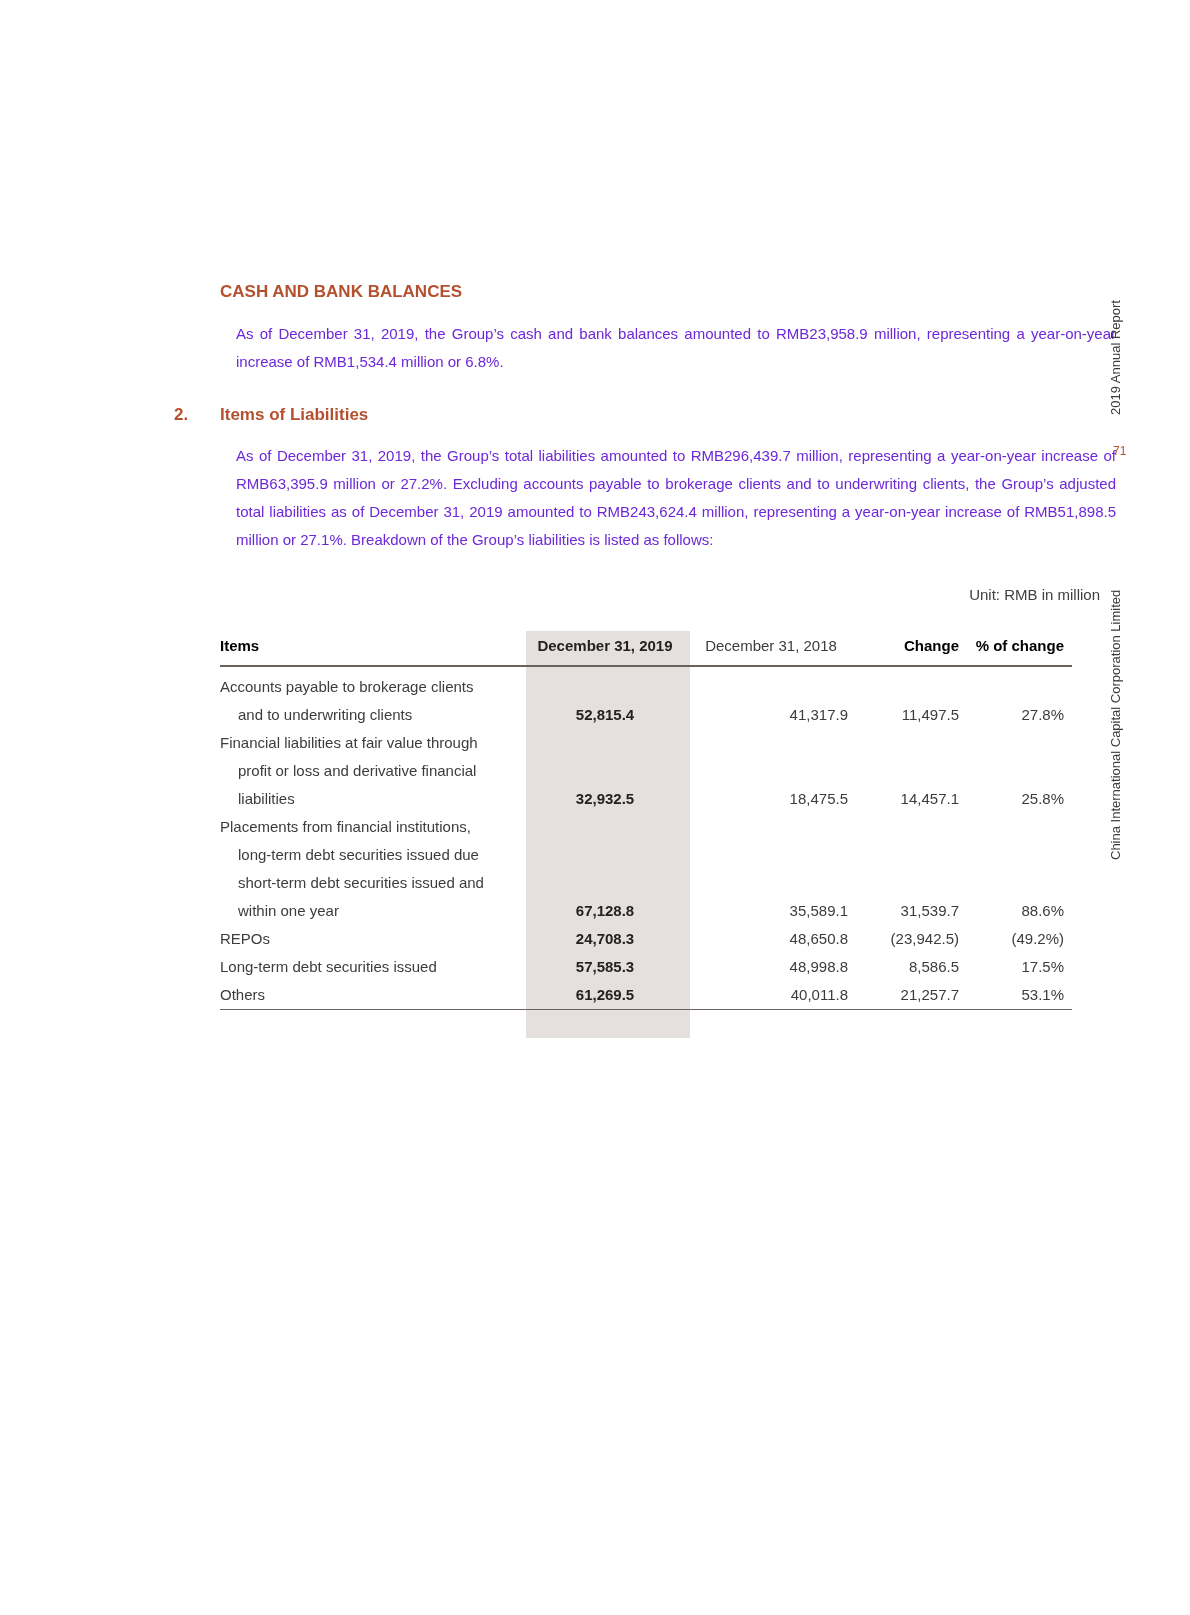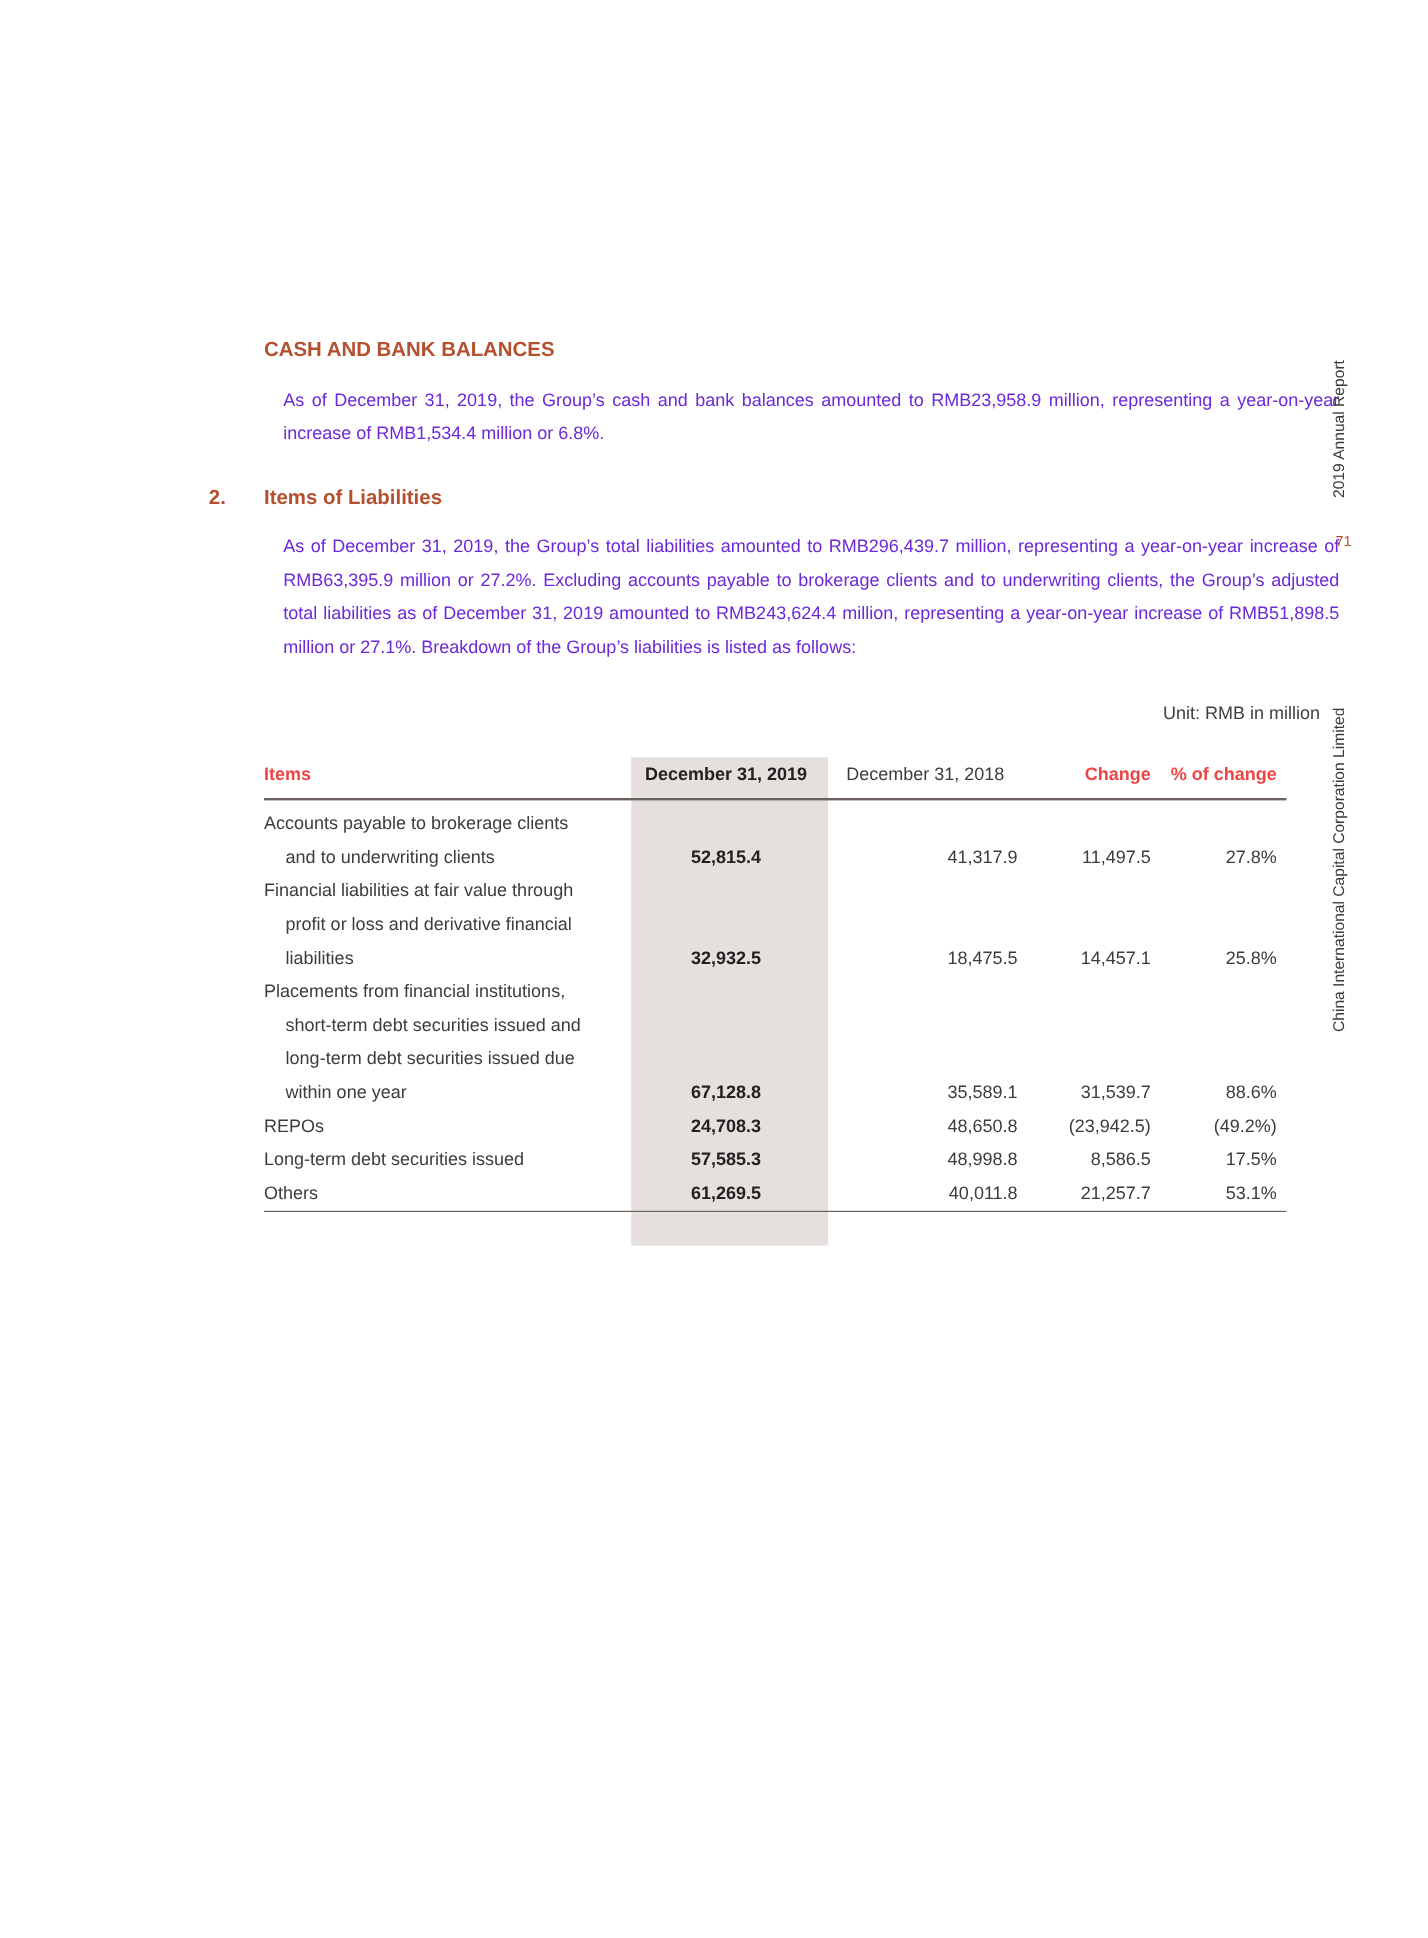--- a/index.html
+++ b/index.html
@@ -21,21 +21,21 @@
     
     .tbl { left: 220px; top: 631px; width: 852px; }
     .shade { position: absolute; left: 306px; width: 164px; top: 0; height: 407px; background: #e5e0dd; }
     .row { position: relative; display: flex; font-size: 15px; line-height: 28px; color: #3c3c3c; }
     .c-item { width: 306px; }
     .c-2019 { width: 164px; text-align: center; padding-right: 6px; box-sizing: border-box; font-weight: bold; color: #222; }
     .c-2018 { width: 162px; text-align: right; padding-right: 4px; box-sizing: border-box; }
     .c-chg { width: 107px; text-align: right; box-sizing: border-box; }
     .c-pct { width: 113px; text-align: right; padding-right: 8px; box-sizing: border-box; }
     .hdr { height: 34px; line-height: 30px; border-bottom: 2px solid #6b625d; }
-    .hdr .c-item, .hdr .c-chg, .hdr .c-pct { font-weight: bold; color: #ef4444; }
+    .hdr .c-item, .hdr .c-chg, .hdr .c-pct { font-weight: bold; color: #000000; }
     .hdr .c-2018 { text-align: center; padding-right: 0; }
     .hdr .c-pct { text-align: right; }
     .body-first { margin-top: 6px; }
     .indent { padding-left: 18px; }
     .others-row { border-bottom: 1px solid #6b625d; }
     .total-row { margin-top: 4px; border-bottom: 2px solid #6b625d; height: 30px; }
     .total-row .c-item { font-weight: bold; color: #222; }
     .line { display: block; }
     .item-cell { display: flex; flex-direction: column; }
     .vals { display: flex; align-items: flex-end; }
@@ -88,22 +88,22 @@
           <span class="line indent">liabilities</span>
         </div>
         <div class="c-2019">32,932.5</div>
         <div class="c-2018">18,475.5</div>
         <div class="c-chg">14,457.1</div>
         <div class="c-pct">25.8%</div>
       </div>
       <div class="row vals">
         <div class="c-item item-cell">
           <span class="line">Placements from financial institutions,</span>
+          <span class="line indent">long-term debt securities issued due</span>
           <span class="line indent">short-term debt securities issued and</span>
-          <span class="line indent">long-term debt securities issued due</span>
           <span class="line indent">within one year</span>
         </div>
         <div class="c-2019">67,128.8</div>
         <div class="c-2018">35,589.1</div>
         <div class="c-chg">31,539.7</div>
         <div class="c-pct">88.6%</div>
       </div>
       <div class="row vals">
         <div class="c-item item-cell">
           <span class="line">REPOs</span>

